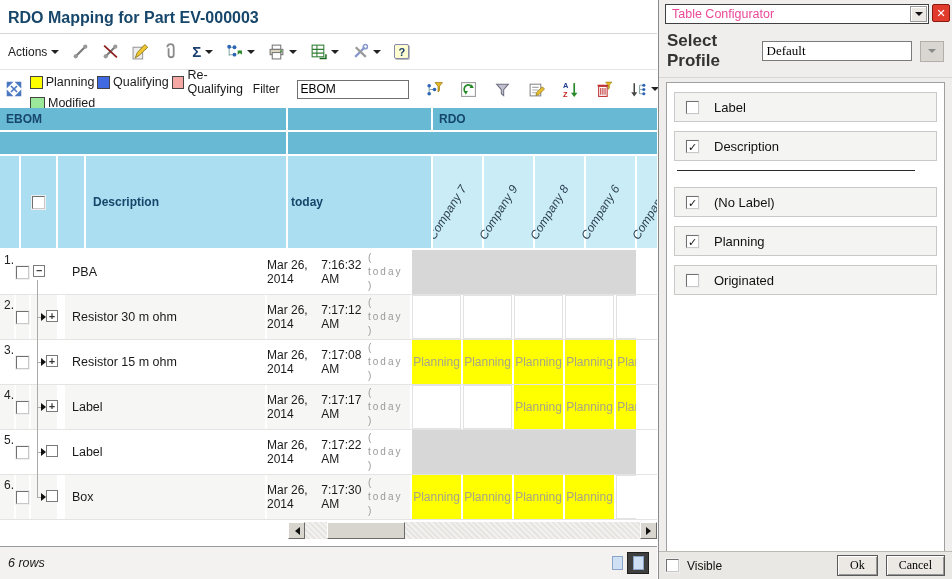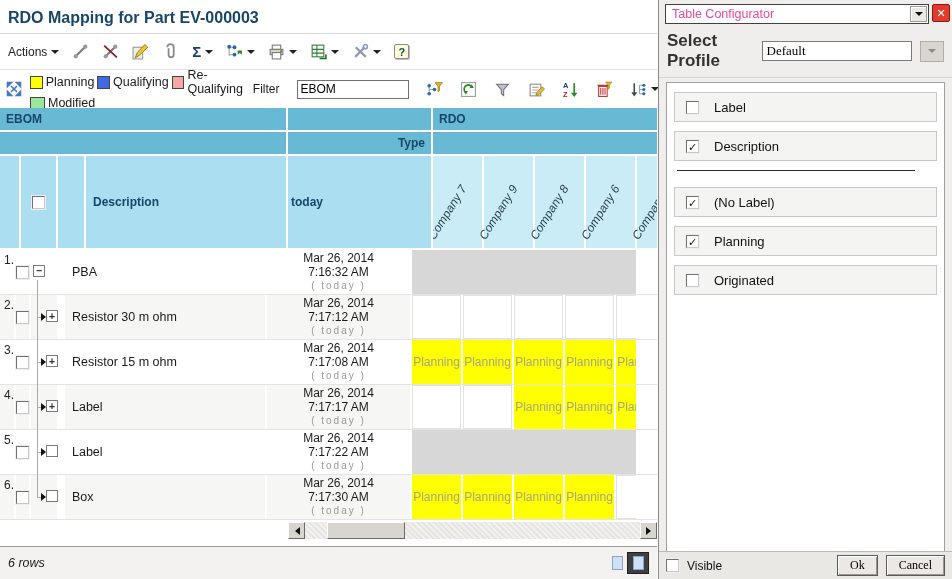--- a/index.html
+++ b/index.html
@@ -49,21 +49,21 @@
   .h-rdo { width:224px; display:flex; gap:2px; overflow:hidden; }
   .co-h { width:49px; background:var(--company-header,#c9ecf7); position:relative; flex:none; }
   .co-h span { position:absolute; left:4px; bottom:6px; transform:rotate(-58deg); transform-origin:0 100%;
     font-style:italic; font-size:12px; color:#2c3e50; white-space:nowrap; }
 
   .trow { height:45px; border-bottom:1px solid #e4e4e4; }
   .trow.alt > div.bgc { background:#f6f6f5; }
   .c-num { padding:3px 0 0 4px; color:#222; }
   .c-cb { display:flex; align-items:center; justify-content:center; }
   .c-desc { display:flex; align-items:center; padding-left:7px; font-size:12.5px;margin-left:6px; }
-  .c-mod { display:flex; flex-direction:column; align-items:center; justify-content:center; line-height:14px; }
+  .c-mod { display:flex; align-items:center; justify-content:center; line-height:14px; }
   .d-rel { font-size:10px; color:#9a9a9a; letter-spacing:2px; }
   .c-rdo { width:224px; display:flex; gap:2px; overflow:hidden; }
   .rdo-cell { width:49px; flex:none; display:flex; align-items:center; justify-content:center;
     font-size:12px; overflow:hidden; background:#fff; box-shadow:inset 0 0 0 1px #e2e2e2; }
   .rdo-cell.planning { background:var(--planning,#ffff00); color:#a6a687; box-shadow:none; }
   .rdo-band { width:253px; flex:none; background:var(--disabled-cell,#d7d7d7); }
 
   
   .cb { width:13px; height:13px; background:#fff; border:1px solid; border-color:#707070 #c8c8c8 #c8c8c8 #707070;
     box-shadow:0 0 0 1px #efefef; font-size:11px; font-weight:bold; line-height:12px; text-align:center; color:#111; cursor:pointer; }
@@ -314,21 +314,20 @@
 
     <div class="tbl">
 
       <div class="frow band">
         <div class="b-ebom">EBOM</div>
         <div class="b-mid"></div>
         <div class="b-rdo">RDO</div>
       </div>
       <div class="frow band">
         <div class="b-ebom"></div>
-        <div class="b-mid">Type</div>
         <div class="b-rdo"></div>
       </div>
 
       <div class="frow hrow">
         <div class="hcell w-num"></div>
         <div class="hcell w-cb center">
           <span class="cb"></span>
         </div>
         <div class="hcell w-tree"></div>
         <div class="hcell w-desc">

